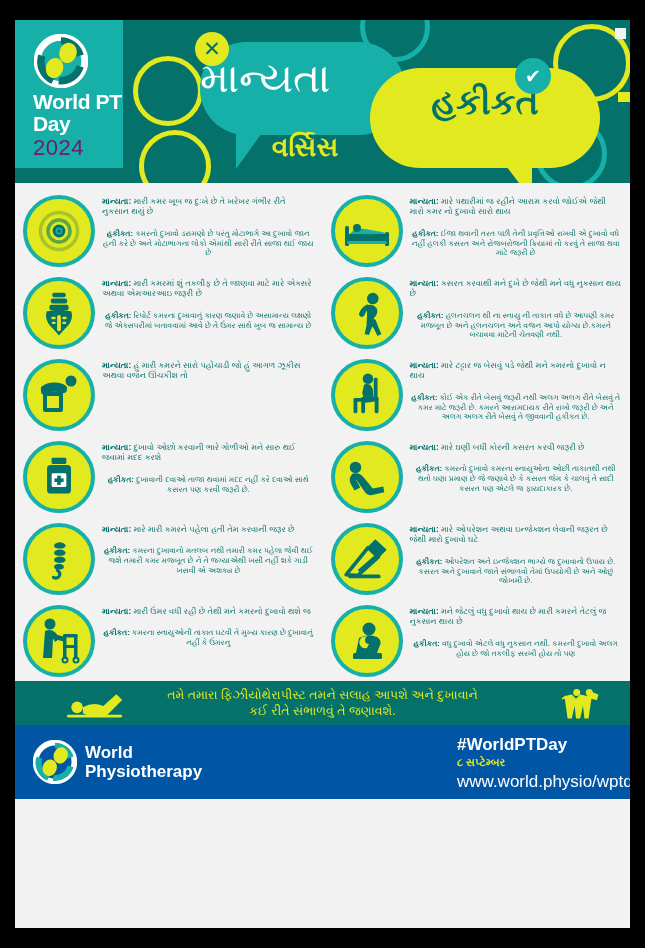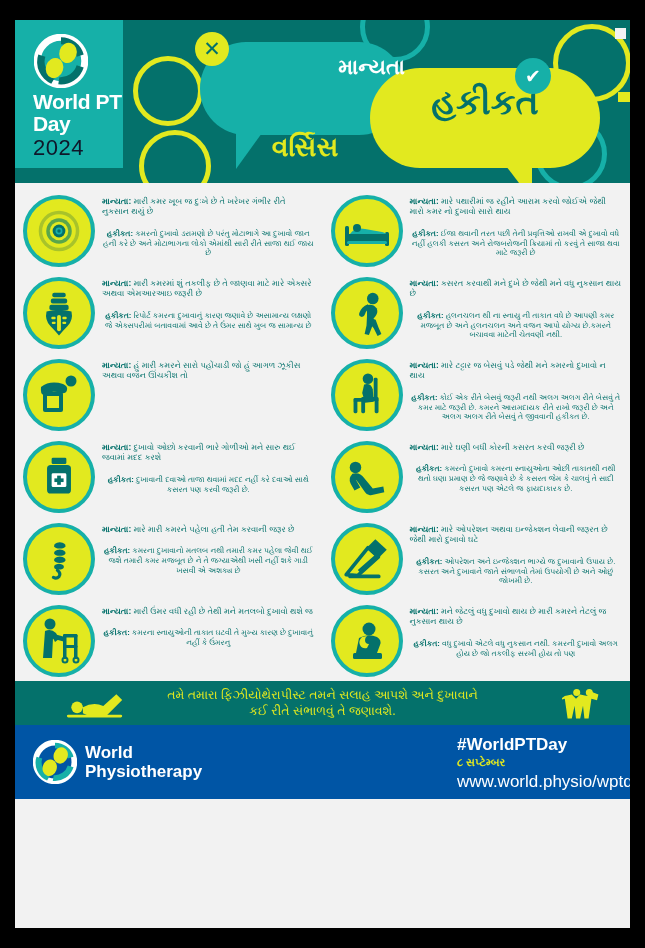--- a/index.html
+++ b/index.html
@@ -6,33 +6,33 @@
   body{width:645px;height:948px;overflow:hidden;font-family:"Liberation Sans","DejaVu Sans",sans-serif;}
 
   .poster{position:relative;width:645px;height:948px;background:#000;box-sizing:border-box;}
   .sheet{position:absolute;left:15px;top:20px;width:615px;height:908px;background:#f2f2f2;overflow:hidden;}
 
   
   .header{position:relative;width:615px;height:163px;background:#04716b;overflow:hidden;}
   .hdr-logo-panel{position:absolute;left:0;top:0;width:108px;height:148px;background:#16b0a8;z-index:5;}
   .wpt-mark{position:absolute;left:19px;top:14px;width:54px;height:54px;}
   .wpt-title{position:absolute;left:18px;top:71px;color:#fff;font-weight:bold;font-size:21px;line-height:21.5px;letter-spacing:-.4px;}
-  .wpt-year{position:absolute;left:18px;top:117px;color:#0f172a;font-size:22px;line-height:22px;letter-spacing:.5px;}
+  .wpt-year{position:absolute;left:18px;top:117px;color:#701a75;font-size:22px;line-height:22px;letter-spacing:.5px;}
   .deco{position:absolute;border-radius:50%;box-sizing:border-box;}
   .ring-y{border:5px solid #e2e91f;}
   .ring-t{border:5px solid #16b0a8;}
 
   
   .bub-myth{position:absolute;left:185px;top:22px;width:205px;height:93px;background:#16b0a8;border-radius:46px;z-index:6;}
   .bub-myth:after{content:"";position:absolute;left:36px;bottom:-34px;width:0;height:0;
      border-left:26px solid #16b0a8;border-bottom:36px solid transparent;}
   .bub-fact{position:absolute;left:355px;top:48px;width:230px;height:100px;background:#e2e91f;border-radius:50px;z-index:7;}
   .bub-fact:after{content:"";position:absolute;left:136px;bottom:-32px;width:0;height:0;
      border-right:26px solid #e2e91f;border-bottom:34px solid transparent;}
-  .t-myth{position:absolute;left:185px;top:35px;width:205px;text-align:right;color:#fff;font-size:21px;font-weight:bold;z-index:9;}
+  .t-myth{position:absolute;left:185px;top:35px;width:205px;text-align:left;color:#fff;font-size:41px;font-weight:normal;z-index:9;}
   .t-fact{position:absolute;left:355px;top:62px;width:230px;text-align:center;color:#04716b;font-size:35px;font-weight:bold;z-index:9;}
   .t-vs{position:absolute;left:200px;top:112px;width:180px;text-align:center;color:#e2e91f;font-size:27px;font-weight:bold;z-index:9;}
 
   .badge{position:absolute;border-radius:50%;display:flex;align-items:center;justify-content:center;
      color:#fff;font-weight:bold;z-index:10;}
   .badge-x{left:180px;top:12px;width:34px;height:34px;background:#e2e91f;color:#04716b;font-size:21px;}
   .badge-v{left:500px;top:38px;width:36px;height:36px;background:#16b0a8;font-size:19px;}
 
   
   .grid{position:relative;width:615px;background:#f2f2f2;padding:6px 0 0 0;box-sizing:border-box;}
@@ -284,21 +284,21 @@
             <path d="M40 36 l22 6 -3 9 -22 -6 z" fill="#04716b"></path>
             <rect x="58" y="36" width="7" height="50" rx="3" fill="#04716b"></rect>
             <rect x="80" y="36" width="7" height="50" rx="3" fill="#04716b"></rect>
             <rect x="58" y="36" width="29" height="7" rx="3" fill="#04716b"></rect>
             <rect x="58" y="58" width="29" height="6" rx="3" fill="#04716b"></rect>
             <circle cx="62" cy="88" r="5" fill="none" stroke="#04716b" stroke-width="4"></circle>
             <circle cx="84" cy="88" r="5" fill="none" stroke="#04716b" stroke-width="4"></circle>
           </svg>
         </div>
         <div class="txt">
-          <p class="line"><span class="lbl">માન્યતા:</span> <span>મારી ઉંમર વધી રહી છે તેથી મને મતલબો દુખાવો થશે જ</span></p>
+          <p class="line"><span class="lbl">માન્યતા:</span> <span>મારી ઉંમર વધી રહી છે તેથી મને કમરનો દુખાવો થશે જ</span></p>
           <p class="line fact"><span class="lbl">હકીકત:</span> <span>કમરના સ્નાયુઓની તાકાત ઘટવી  તે મુખ્ય કારણ છે દુખાવાનું નહીં કે ઉંમરનુ</span></p>
         </div>
       </div>
       <div class="cell">
         <div class="icon-wrap">
           <svg width="50" height="50" viewBox="0 0 100 100">
             <circle cx="54" cy="26" r="13" fill="#04716b"></circle>
             <path d="M34 44 q18 -10 36 -2 q10 6 6 16 l-6 16 -42 0 z" fill="#04716b"></path>
             <path d="M40 42 q-8 8 -4 16 q4 8 14 6 l4 -8 q-8 0 -8 -8 q0 -5 4 -8 z" fill="#e2e91f"></path>
             <rect x="22" y="74" width="58" height="12" rx="3" fill="#04716b"></rect>

